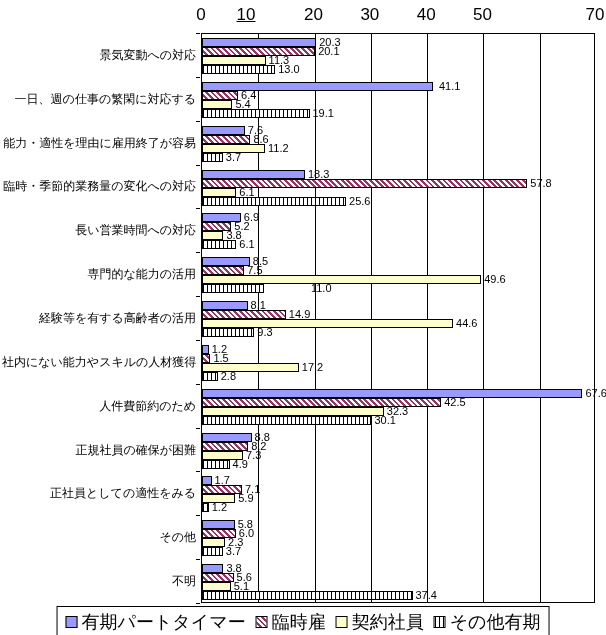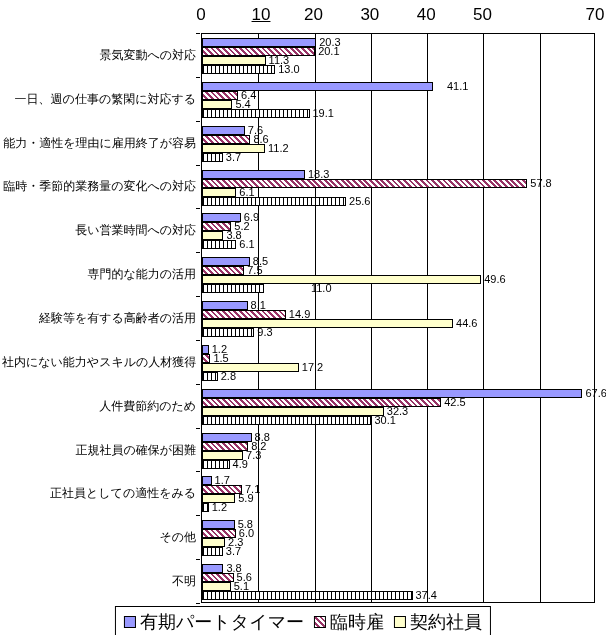--- a/index.html
+++ b/index.html
@@ -25,21 +25,21 @@
         display:flex;align-items:center;gap:10px;white-space:nowrap;}
   .legend-item{display:flex;align-items:center;gap:4px;font-size:18px;}
   .legend-swatch{width:12px;height:12px;border:1px solid #000;box-sizing:border-box;display:inline-block;}
 </style>
 </head>
 <body>
 
 <div class="chart">
   <div id="xaxis">
       <div class="axis-tick-label" style="left: 201px; position: absolute;">0</div>
-      <div class="axis-tick-label" style="left: 261px; position: absolute; text-decoration: underline;">10</div>
+      <div class="axis-tick-label" style="left: 246px; position: absolute; text-decoration: underline;">10</div>
       <div class="axis-tick-label" style="left: 313.571px; position: absolute;">20</div>
       <div class="axis-tick-label" style="left: 369.857px; position: absolute;">30</div>
       <div class="axis-tick-label" style="left: 426.143px; position: absolute;">40</div>
       <div class="axis-tick-label" style="left: 482.429px; position: absolute;">50</div>
       <div class="axis-tick-label" style="left: 538.714px; position: absolute; margin-top: 40px;">60</div>
       <div class="axis-tick-label" style="left: 595px; position: absolute;">70</div>
     </div>
   <div id="yaxis">
       <div class="category-label" style="top: 54.9231px;">景気変動への対応</div>
       <div class="axis-tick-mark" style="top: 33px;"></div>
@@ -78,21 +78,21 @@
       <div class="gridline" style="left: 337.714px;"></div>
       <div class="bar s0" style="top: 4px; width: 114.26px;"></div>
       <div class="value-label" style="left: 117.26px; top: 3px;">20.3</div>
       <div class="bar s1" style="top: 13px; width: 113.134px;"></div>
       <div class="value-label" style="left: 116.134px; top: 12px;">20.1</div>
       <div class="bar s2" style="top: 22px; width: 63.6029px;"></div>
       <div class="value-label" style="left: 66.6029px; top: 21px;">11.3</div>
       <div class="bar s3" style="top: 31px; width: 73.1714px;"></div>
       <div class="value-label" style="left: 76.1714px; top: 30px;">13.0</div>
       <div class="bar s0" style="top: 47.8462px; width: 231.334px;"></div>
-      <div class="value-label" style="left: 245px; top: 46.8462px;">41.1</div>
+      <div class="value-label" style="left: 237px; top: 46.8462px;">41.1</div>
       <div class="bar s1" style="top: 56.8462px; width: 36.0229px;"></div>
       <div class="value-label" style="left: 39.0229px; top: 55.8462px;">6.4</div>
       <div class="bar s2" style="top: 65.8462px; width: 30.3943px;"></div>
       <div class="value-label" style="left: 33.3943px; top: 64.8462px;">5.4</div>
       <div class="bar s3" style="top: 74.8462px; width: 107.506px;"></div>
       <div class="value-label" style="left: 110.506px; top: 73.8462px;">19.1</div>
       <div class="bar s0" style="top: 91.6923px; width: 42.7771px;"></div>
       <div class="value-label" style="left: 45.7771px; top: 90.6923px;">7.6</div>
       <div class="bar s1" style="top: 100.692px; width: 48.4057px;"></div>
       <div class="value-label" style="left: 51.4057px; top: 99.6923px;">8.6</div>
@@ -187,14 +187,18 @@
         <div>有期パートタイマー</div>
       </div>
       <div class="legend-item">
         <div class="legend-swatch s1"></div>
         <div>臨時雇</div>
       </div>
       <div class="legend-item">
         <div class="legend-swatch s2"></div>
         <div>契約社員</div>
       </div>
+      <div class="legend-item">
+        <div class="legend-swatch s3"></div>
+        <div>その他有期</div>
+      </div>
     </div>
 </div>
 
 </body></html>

